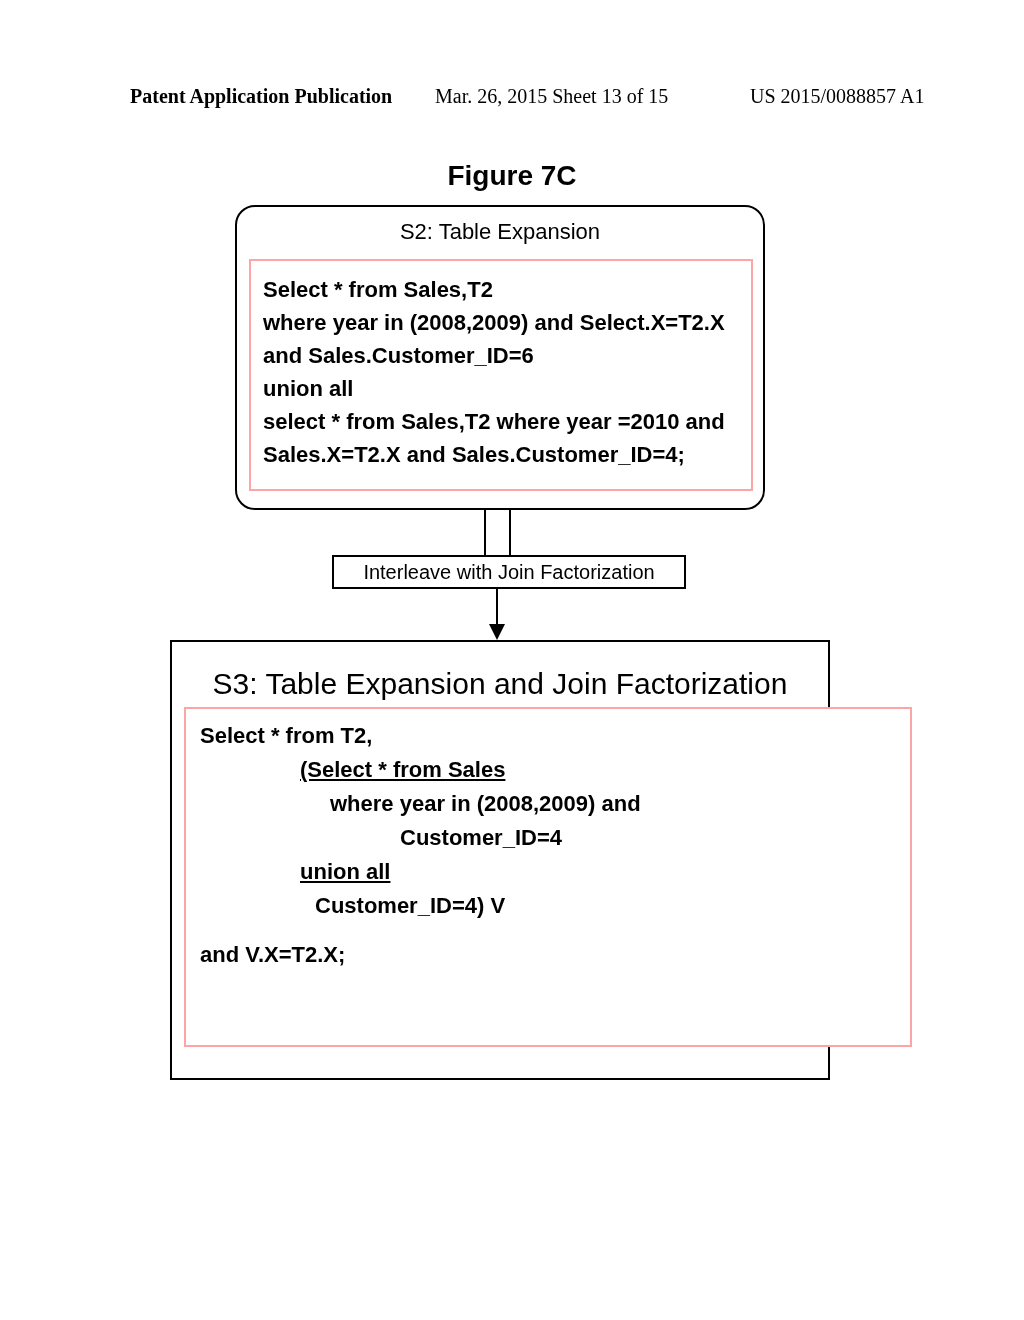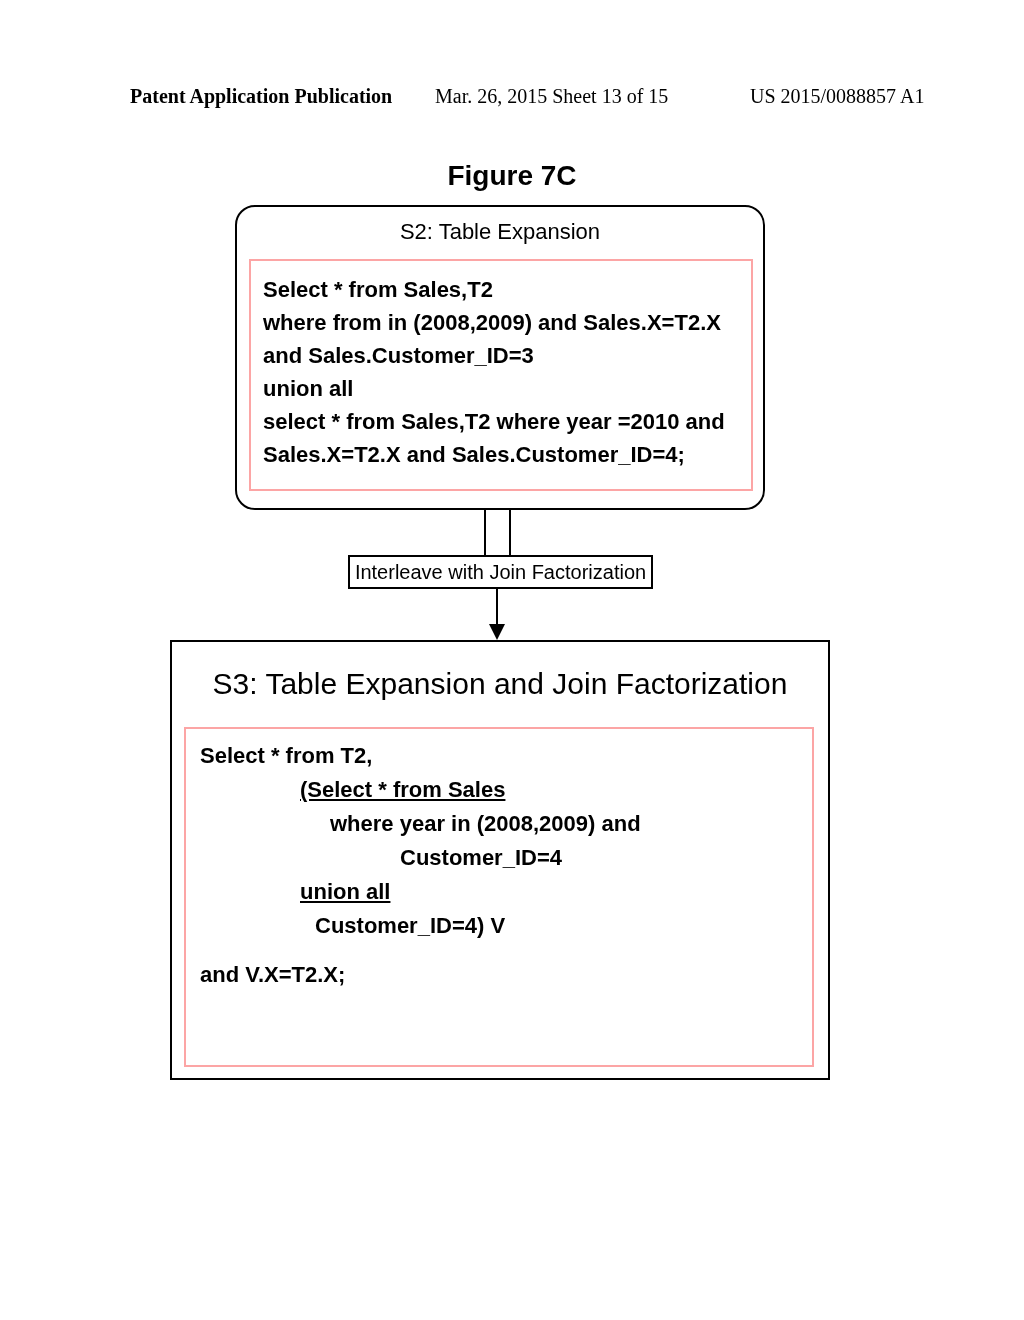--- a/index.html
+++ b/index.html
@@ -81,22 +81,22 @@
     width: 504px;
     height: 232px;
     padding: 12px 10px 10px 12px;
     font-size: 22px;
     font-weight: bold;
     line-height: 1.5;
   }
   #interleave-box {
     position: absolute;
     top: 555px;
-    left: 348px;
-    width: 305px;
+    left: 332px;
+    width: 354px;
     height: 34px;
     border: 2px solid #000;
     box-sizing: border-box;
     text-align: center;
     font-size: 20px;
     line-height: 30px;
     background: #fff;
   }
   #box-s3 {
     top: 640px;
@@ -106,27 +106,26 @@
   }
   #box-s3 .title {
     text-align: center;
     font-size: 30px;
     padding-top: 25px;
     font-weight: normal;
   }
   #innerS3 {
     top: 65px;
     left: 12px;
-    width: 630px;
+    width: 728px;
     height: 340px;
     padding: 10px 10px 23px 14px;
     font-size: 22px;
     font-weight: bold;
     line-height: 1.55;
-    margin-top: 20px;
   }
   .indent1 { padding-left: 100px; display: block; text-decoration: underline; }
   .indent2 { padding-left: 130px; display: block; }
   .indent3 { padding-left: 200px; display: block; }
   .indent1b { padding-left: 115px; display: block; }
   svg.connector {
     position: absolute;
     top: 0;
     left: 0;
     pointer-events: none;
@@ -142,22 +141,22 @@
     <span class="mid">Mar. 26, 2015  Sheet 13 of 15</span>
     <span class="right">US 2015/0088857 A1</span>
   </div>
 
   <div class="figtitle">Figure 7C</div>
 
   <div id="box-s2" class="outer-box">
     <div class="title">S2: Table Expansion</div>
     <div id="innerS2" class="inner-box">
       <span>Select * from Sales,T2</span><br>
-      <span>where  from in (2008,2009) and Sales.X=T2.X</span><br>
-      <span>and Sales.Customer_ID=3</span><br>
+      <span>where  year in (2008,2009) and Select.X=T2.X</span><br>
+      <span>and Sales.Customer_ID=6</span><br>
       <span>union all</span><br>
       <span>select * from Sales,T2 where year =2010 and</span><br>
       <span>Sales.X=T2.X and Sales.Customer_ID=4;</span>
     </div>
   </div>
 
   <svg class="connector" width="1024" height="1320">
 
     <line x1="485" y1="510" x2="485" y2="555" stroke="#000" stroke-width="2"></line>
     <line x1="510" y1="510" x2="510" y2="555" stroke="#000" stroke-width="2"></line>

